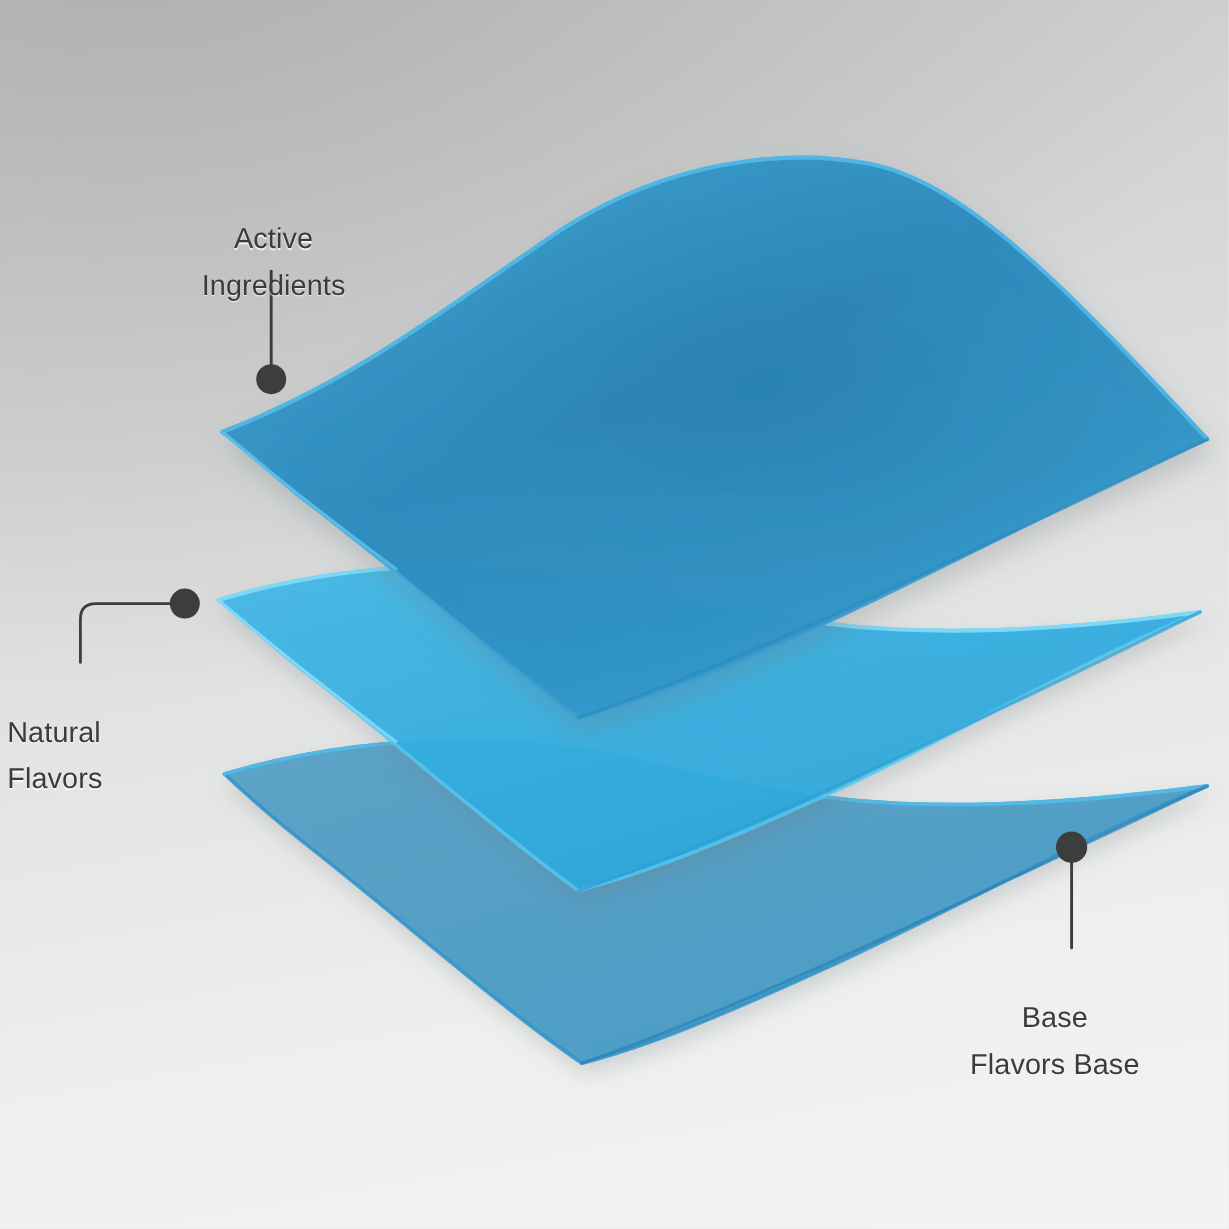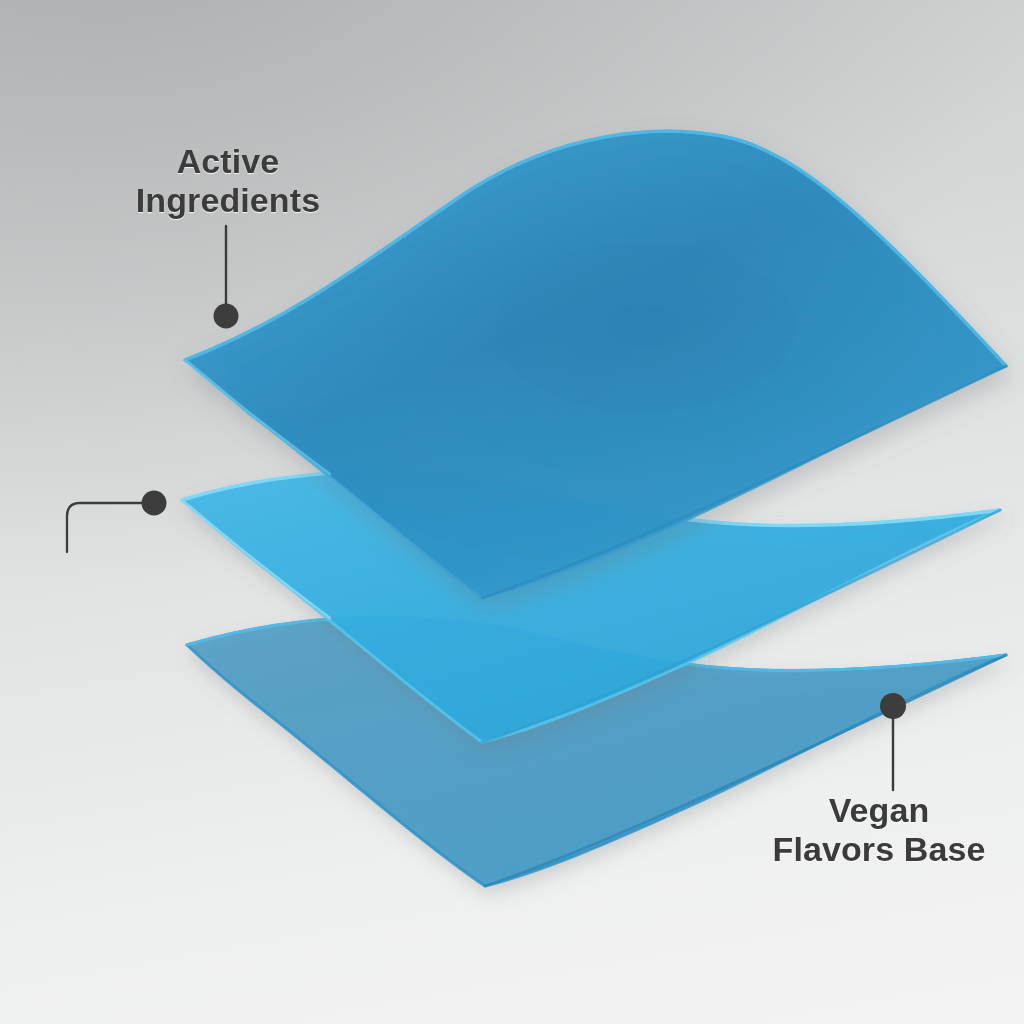--- a/index.html
+++ b/index.html
@@ -12,27 +12,28 @@
   #stage{
     position:relative;width:1024px;height:1024px;
     background:
       radial-gradient(ellipse 1500px 1100px at 12% -10%, rgba(150,152,154,0.55) 0%, rgba(150,152,154,0.0) 62%),
       linear-gradient(170deg,#c7c9ca 0%,#d2d4d4 22%,#e2e3e3 52%,#eef0ef 78%,#f2f3f2 100%);
   }
   .svg-layer{position:absolute;inset:0;width:1024px;height:1024px;}
   .callout-text{
     position:absolute;
     color:#3b3b3b;
-    font-size:34px;
+    font-size:24px;
     line-height:39px;
-    font-weight:700;
+    font-weight:400;
     letter-spacing:0.1px;
     white-space:nowrap;
     text-shadow:0 1px 1px rgba(255,255,255,0.85);
     user-select:none;
+    margin-top:38px;
   }
   .c-active{left:130px;top:142px;text-align:center;width:196px;}
   .c-natural{left:6px;top:553px;text-align:left;width:180px;}
   .c-vegan{left:744px;top:791px;text-align:center;width:270px;}
   .ln{display:block;}
 </style>
 </head>
 <body>
 
 <div id="stage">
@@ -134,19 +135,23 @@
       <line x1="893" y1="718" x2="893" y2="790" stroke="#3c3c3c" stroke-width="2.4" stroke-linecap="round"></line>
       <circle cx="893" cy="706" r="13" fill="#3d3d3d"></circle>
     </g>
   </svg>
 
   <div class="callout-text c-active">
     <span class="ln">Active</span>
     <span class="ln">Ingredients</span>
   </div>
 
+  <div class="callout-text c-natural">
+    <span class="ln">Natural</span>
+    <span class="ln">Flavors</span>
+  </div>
 
   <div class="callout-text c-vegan">
-    <span class="ln">Vegan</span>
+    <span class="ln">Base</span>
     <span class="ln">Flavors Base</span>
   </div>
 
 </div>
 
 </body></html>

